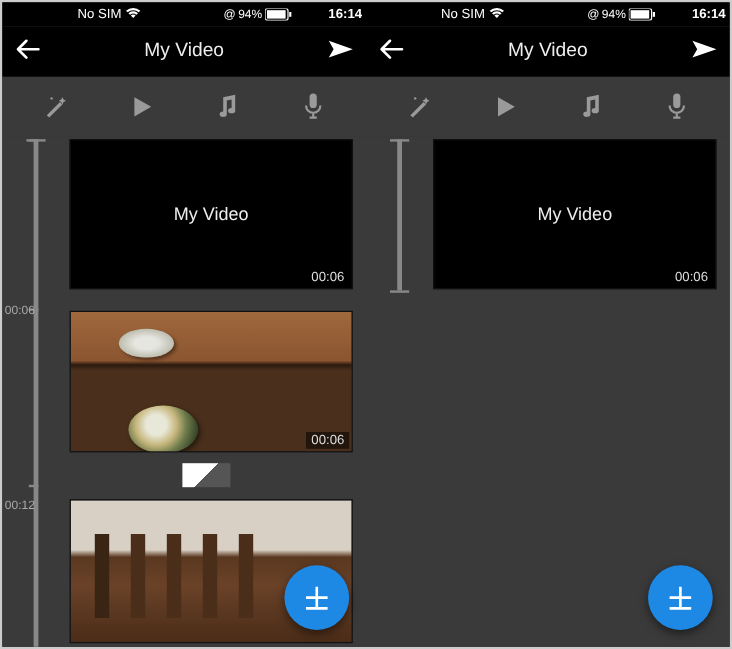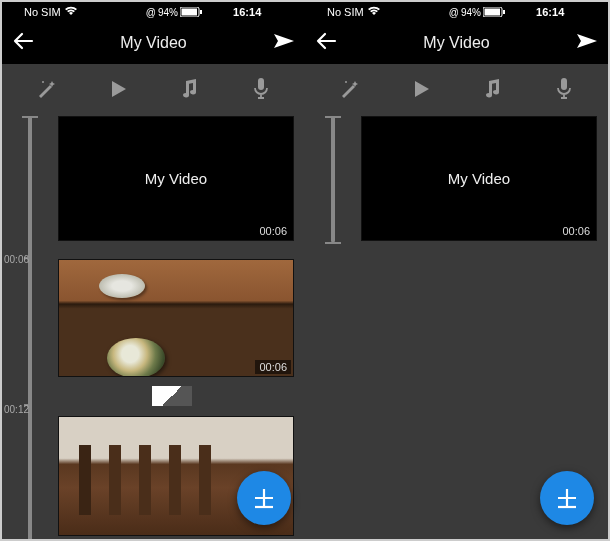--- a/index.html
+++ b/index.html
@@ -25,21 +25,21 @@
     display: flex;
     flex-direction: column;
     position: relative;
   }
   
   .status-bar {
     height: 20px;
     background: #000;
     display: flex;
     align-items: center;
-    justify-content: flex-start;
+    justify-content: center;
     padding: 0 22px;
     color: #fff;
     font-size: 11px;
     font-weight: 400;
   }
   .status-left { display: flex; align-items: center; gap: 3px; }
   .status-center { position: absolute; left: 50%; transform: translateX(-50%); font-weight: 600; }
   .status-right { display: flex; align-items: center; gap: 3px; }
   .status-right-inner { display: flex; align-items: center; gap: 2px; font-size: 10px; }
   .wifi { display: inline-block; }
@@ -264,21 +264,21 @@
     </div>
 
     <div class="timeline">
 
       <div class="segment-cap" style="top:2px"></div>
       <div class="segment-bar" style="top:2px;height:430px"></div>
       <div class="tick" style="top:2px"></div>
       <div class="tick" style="top:143px"></div>
       <div class="time-label" style="top:140px">00:06</div>
       <div class="tick" style="top:290px"></div>
-      <div class="time-label" style="top:290px">00:12</div>
+      <div class="time-label" style="top:302px">00:12</div>
 
       <div class="clip clip-black" style="top:2px">
         <span>My Video</span>
         <span class="clip-duration">00:06</span>
       </div>
 
       <div class="clip wood-clip" style="top:145px;height:118px">
         <span class="clip-duration">00:06</span>
       </div>
 

